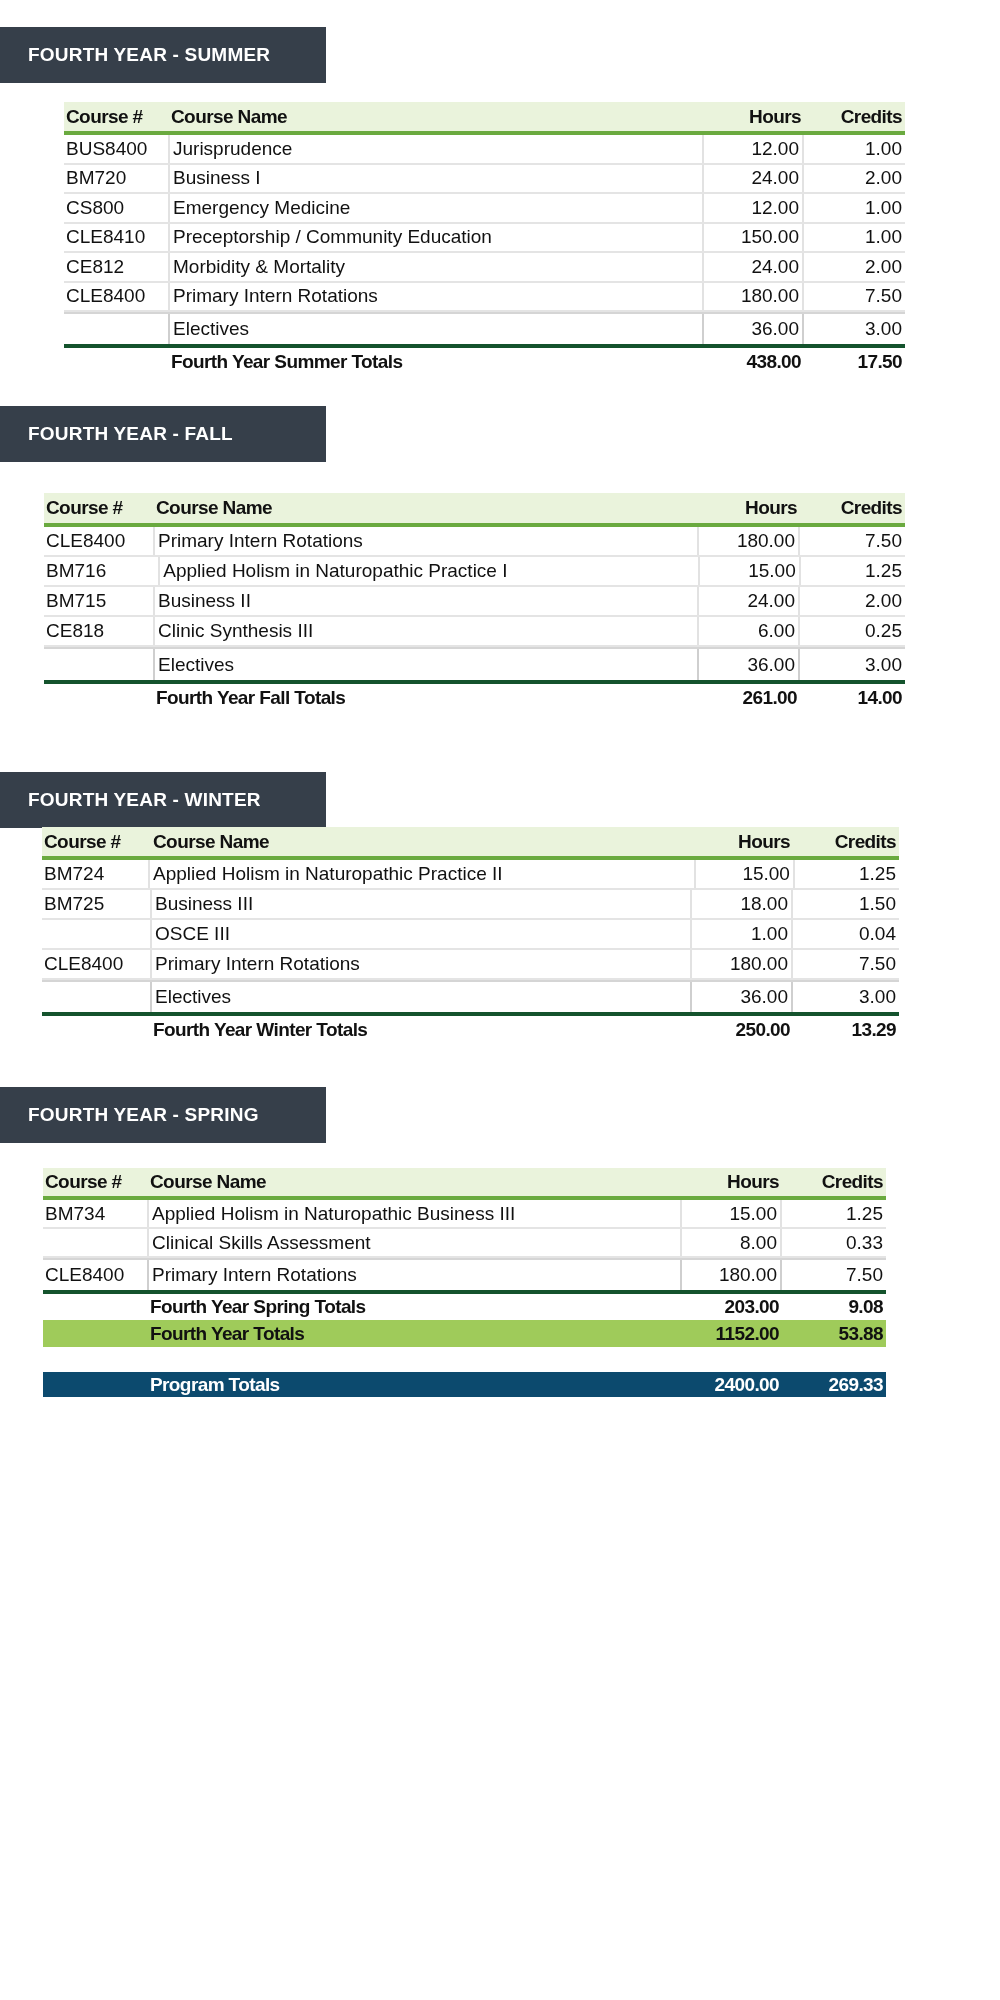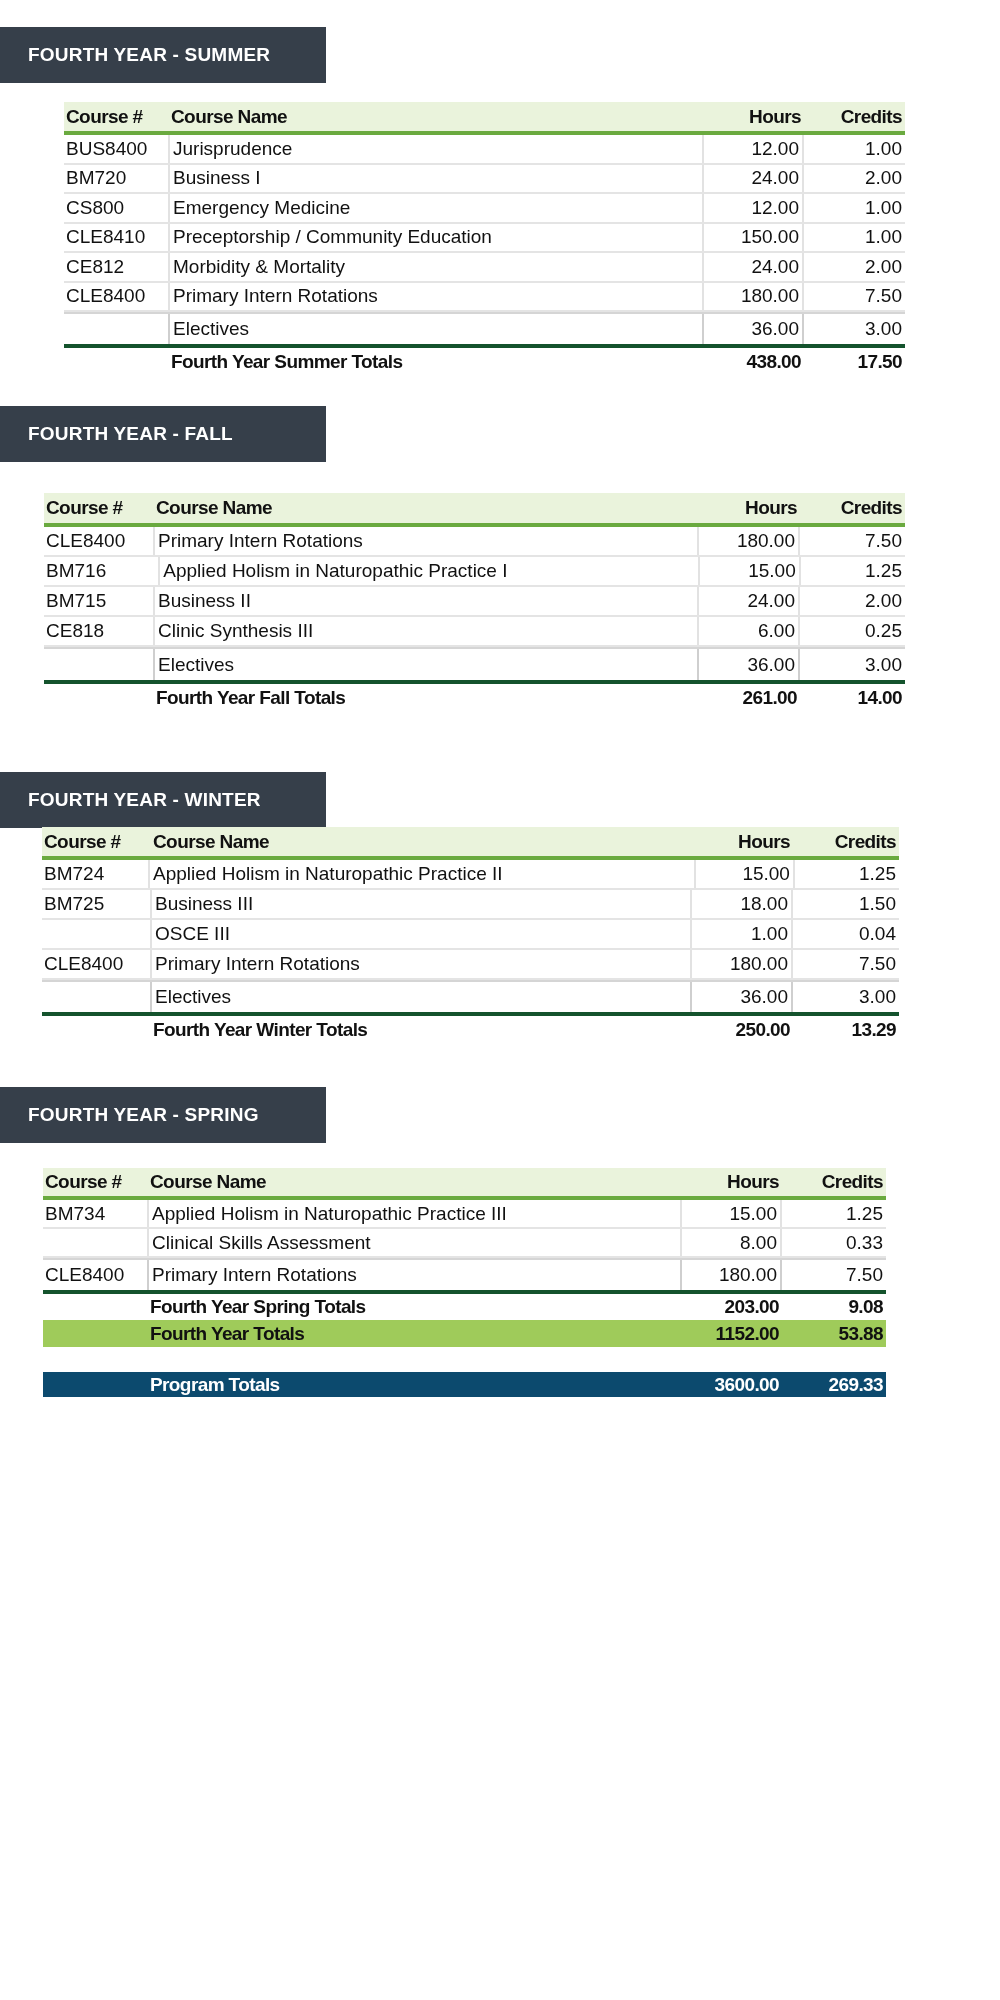--- a/index.html
+++ b/index.html
@@ -183,21 +183,21 @@
 <div class="banner" style="top:1087px;">FOURTH YEAR - SPRING</div>
 <div class="tbl" style="left:43px; top:1168px; width:843px;">
   <div class="row hdr" style="height:28px;">
     <div class="c-num" style="width:104px;">Course #</div>
     <div class="c-name" style="width:533px;">Course Name</div>
     <div class="c-hours" style="width:102px;">Hours</div>
     <div class="c-credits" style="width:104px;">Credits</div>
   </div>
   <div class="row data" style="height:27px;">
     <div class="c-num" style="width:104px;">BM734</div>
-    <div class="c-name" style="width:533px;">Applied Holism in Naturopathic Practice III</div>
+    <div class="c-name" style="width:533px;">Applied Holism in Naturopathic Business III</div>
     <div class="c-hours" style="width:102px;">15.00</div>
     <div class="c-credits" style="width:104px;">1.25</div>
   </div>
   <div class="row data" style="height:27px;">
     <div class="c-num" style="width:104px;"></div>
     <div class="c-name" style="width:533px;">Clinical Skills Assessment</div>
     <div class="c-hours" style="width:102px;">8.00</div>
     <div class="c-credits" style="width:104px;">0.33</div>
   </div>
   <div class="row data last" style="height:30px;">
@@ -215,16 +215,16 @@
   <div class="row grand" style="height:27px;">
     <div class="c-num" style="width:104px;"></div>
     <div class="c-name" style="width:533px;">Fourth Year Totals</div>
     <div class="c-hours" style="width:102px;">1152.00</div>
     <div class="c-credits" style="width:104px;">53.88</div>
   </div>
   <div style="height:25px;"></div>
   <div class="row program" style="height:25px;">
     <div class="c-num" style="width:104px;"></div>
     <div class="c-name" style="width:533px;">Program Totals</div>
-    <div class="c-hours" style="width:102px;">3600.00</div>
+    <div class="c-hours" style="width:102px;">2400.00</div>
     <div class="c-credits" style="width:104px;">269.33</div>
   </div>
 </div>
 
 </body></html>

